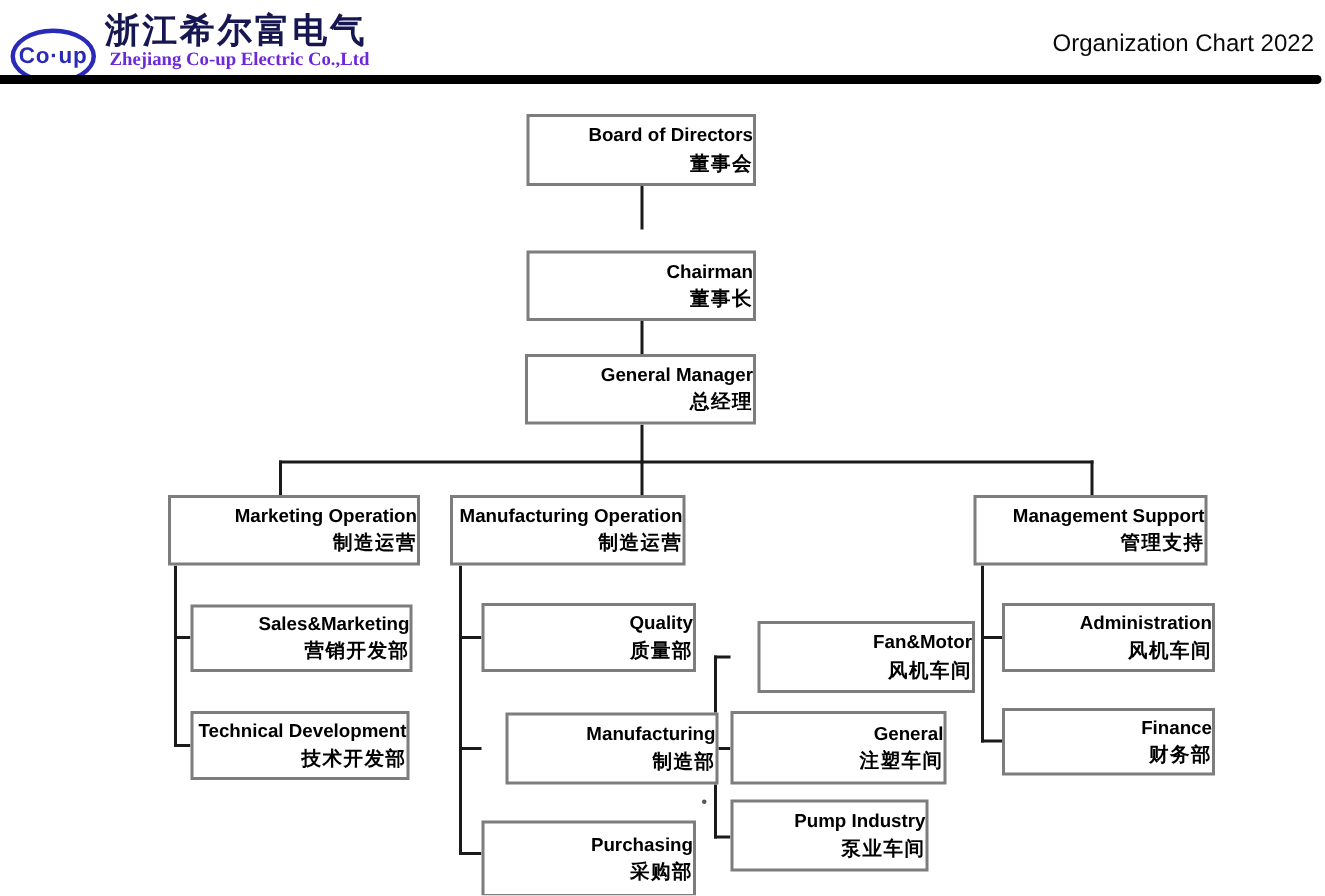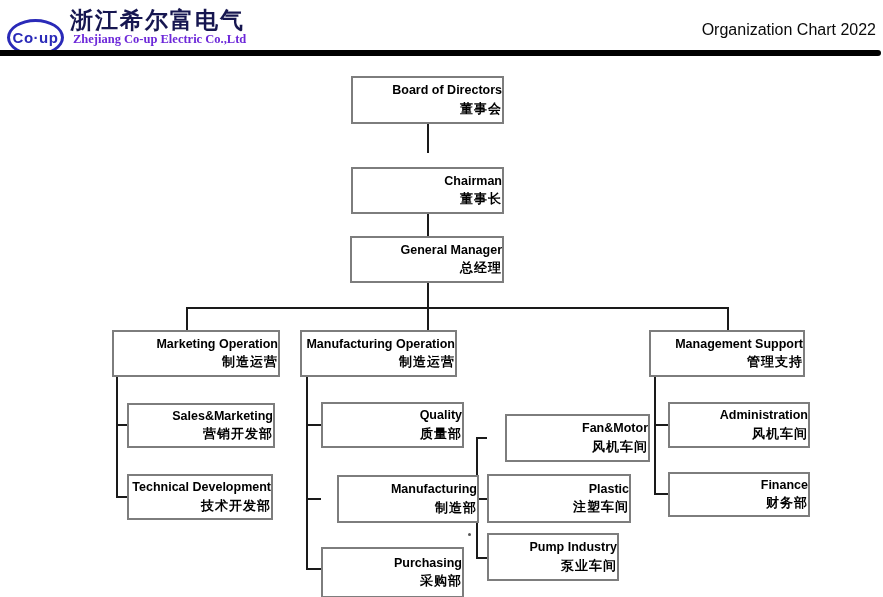--- a/index.html
+++ b/index.html
@@ -199,21 +199,21 @@
   <div class="node n-purchasing">
     <div class="en">Purchasing</div>
     <div class="cn">采购部</div>
   </div>
 
   <div class="node n-fan">
     <div class="en">Fan&amp;Motor</div>
     <div class="cn">风机车间</div>
   </div>
   <div class="node n-plastic">
-    <div class="en">Plastic</div>
+    <div class="en">General</div>
     <div class="cn">注塑车间</div>
   </div>
   <div class="node n-pump">
     <div class="en">Pump Industry</div>
     <div class="cn">泵业车间</div>
   </div>
 
   <div class="node n-admin">
     <div class="en">Administration</div>
     <div class="cn">风机车间</div>

